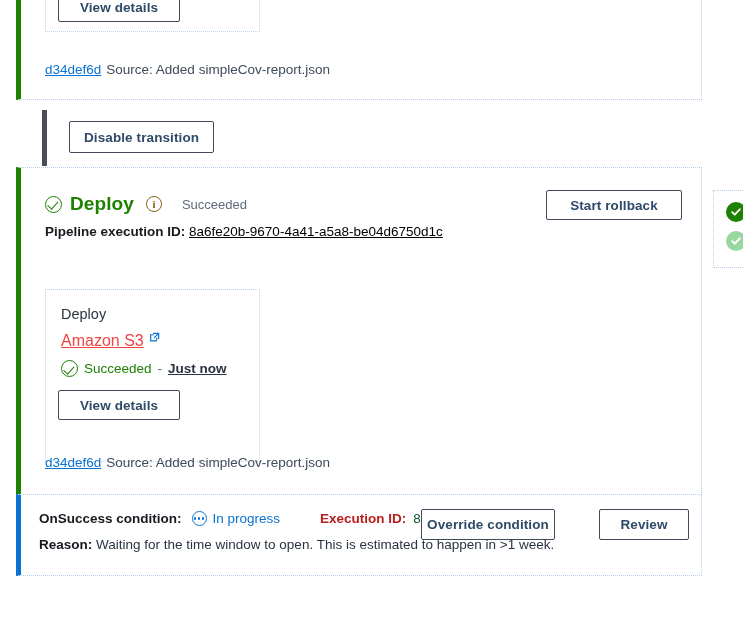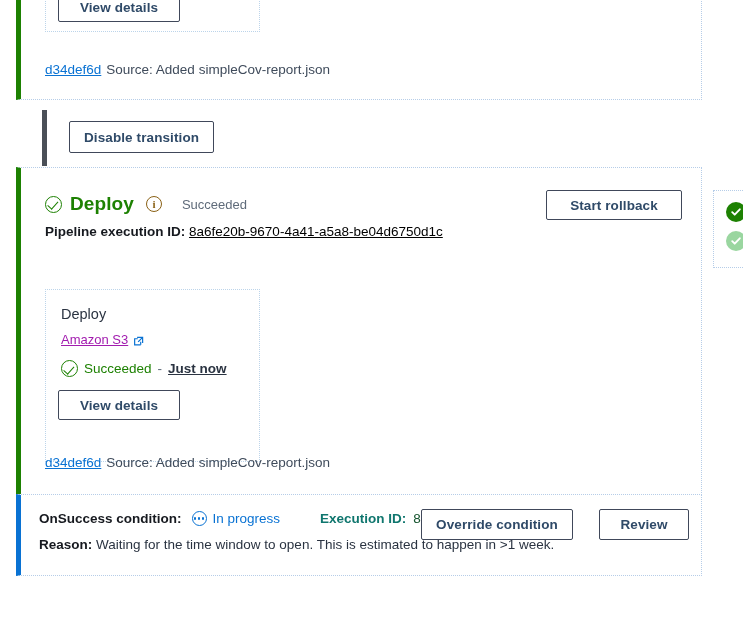--- a/index.html
+++ b/index.html
@@ -110,23 +110,23 @@
 
   #exec-id-row { position: absolute; left: 24px; top: 56px; font-size: 13.5px; white-space: nowrap; }
   #exec-id-row .lbl { font-weight: bold; color: #16191f; }
   #exec-id-row .val { color: #000000; text-decoration: underline; cursor: pointer; }
 
   #start-rollback-btn { position: absolute; right: 19px; top: 22px; width: 136px; height: 30px; }
 
   #deploy-inner-card { left: 24px; top: 121px; width: 215px; height: 173px; }
   .ic-title { position: absolute; left: 15px; top: 16px; font-size: 14.5px; color: #2a3341; }
   .ic-link {
-    position: absolute; left: 15px; top: 42px; font-size: 13px;
-    color: #a21caf; text-decoration: underline; cursor: pointer;
-    display: flex; align-items: flex-end; gap: 5px;
+    position: absolute; left: 15px; top: 42px; font-size: 16px;
+    color: #ef4444; text-decoration: underline; cursor: pointer;
+    display: flex; align-items: flex-start; gap: 5px;
   }
   .ext-ico { width: 11px; height: 11px; position: relative; display:inline-block; }
   .ext-ico svg { display: block; }
   .ic-status { position: absolute; left: 15px; top: 70px; display: flex; align-items: center; gap: 6px; font-size: 13.5px; }
   .ic-status .ok { color: #1d8102; }
   .ic-status .dash { color: #5f6b7a; }
   .ic-status .ago { color: #2a3341; text-decoration: underline; cursor: pointer; font-weight: bold; }
   #view-details-btn-2 { position: absolute; left: 12px; top: 100px; width: 122px; height: 30px; }
 
   #deploy-src { left: 24px; top: 287px; }
@@ -146,27 +146,27 @@
   .cond-label { font-weight: bold; color: #16191f; text-align: center; }
   .inprog {
     display: inline-flex; align-items: center; gap: 6px;
     color: #0972d3; margin-left: 10px; font-size: 13.5px;
   }
   .dots-circle {
     width: 15px; height: 15px; border: 1.6px solid #0972d3; border-radius: 50%;
     display: inline-flex; align-items: center; justify-content: center; gap: 1.6px;
   }
   .dots-circle i { width: 2.1px; height: 2.1px; background: #0972d3; border-radius: 50%; display: block; }
-  .exec-lbl { font-weight: bold; margin-left: 6px; color: #0f766e; padding-left: 34px; }
+  .exec-lbl { font-weight: bold; margin-left: 6px; color: #b91c1c; padding-left: 34px; }
   .exec-val { color: #14532d; margin-left: 7px; text-decoration: none; }
 
   #cond-row2 { position: absolute; left: 18px; top: 42px; font-size: 13.5px; color: #2a3341; white-space: nowrap; }
   #cond-row2 .lbl { font-weight: bold; color: #16191f; }
 
-  #override-btn { position: absolute; left: 400px; top: 14px; width: 152px; height: 31px; background:#fff; z-index: 5; }
+  #override-btn { position: absolute; left: 400px; top: 14px; width: 134px; height: 31px; background:#fff; z-index: 5; }
   #review-btn { position: absolute; left: 578px; top: 14px; width: 90px; height: 31px; z-index: 5; }
 
   
   #right-mini {
     position: absolute; left: 713px; top: 190px; width: 60px; height: 78px;
     background: #ffffff;
     border: 1px dotted #b6cde8;
   }
   .badge-check {
     position: absolute; width: 20px; height: 20px; border-radius: 50%;

